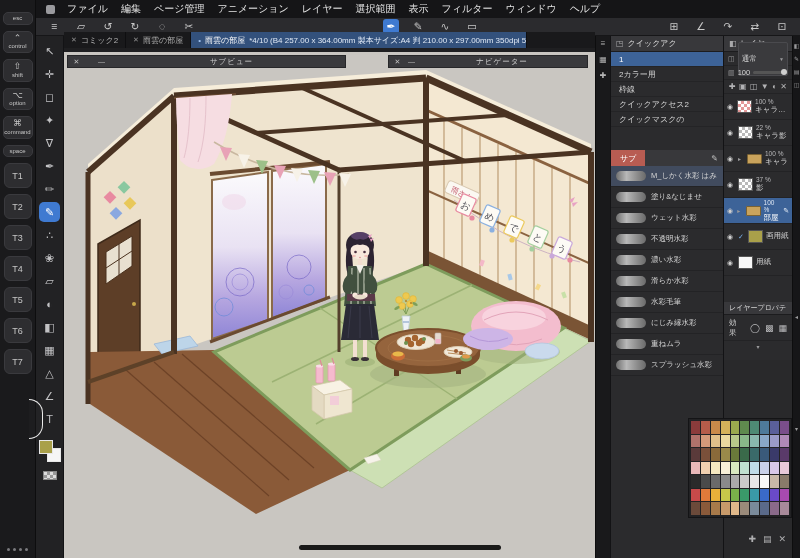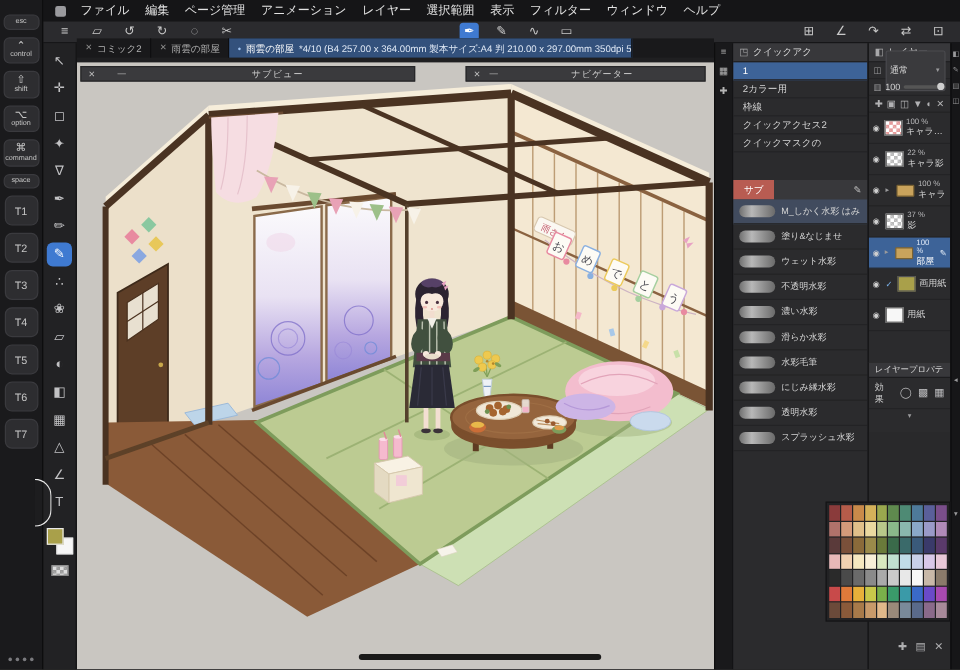--- a/index.html
+++ b/index.html
@@ -610,21 +610,21 @@
         <div class="brush">
           <span class="stroke"></span>
           <span class="bn">水彩毛筆</span>
         </div>
         <div class="brush">
           <span class="stroke"></span>
           <span class="bn">にじみ縁水彩</span>
         </div>
         <div class="brush">
           <span class="stroke"></span>
-          <span class="bn">透明水彩</span>
+          <span class="bn">重ねムラ</span>
         </div>
         <div class="brush">
           <span class="stroke"></span>
           <span class="bn">スプラッシュ水彩</span>
         </div>
       </div>
   </div>
 
   <div class="panel" id="layers-panel">
     <div class="phead">

